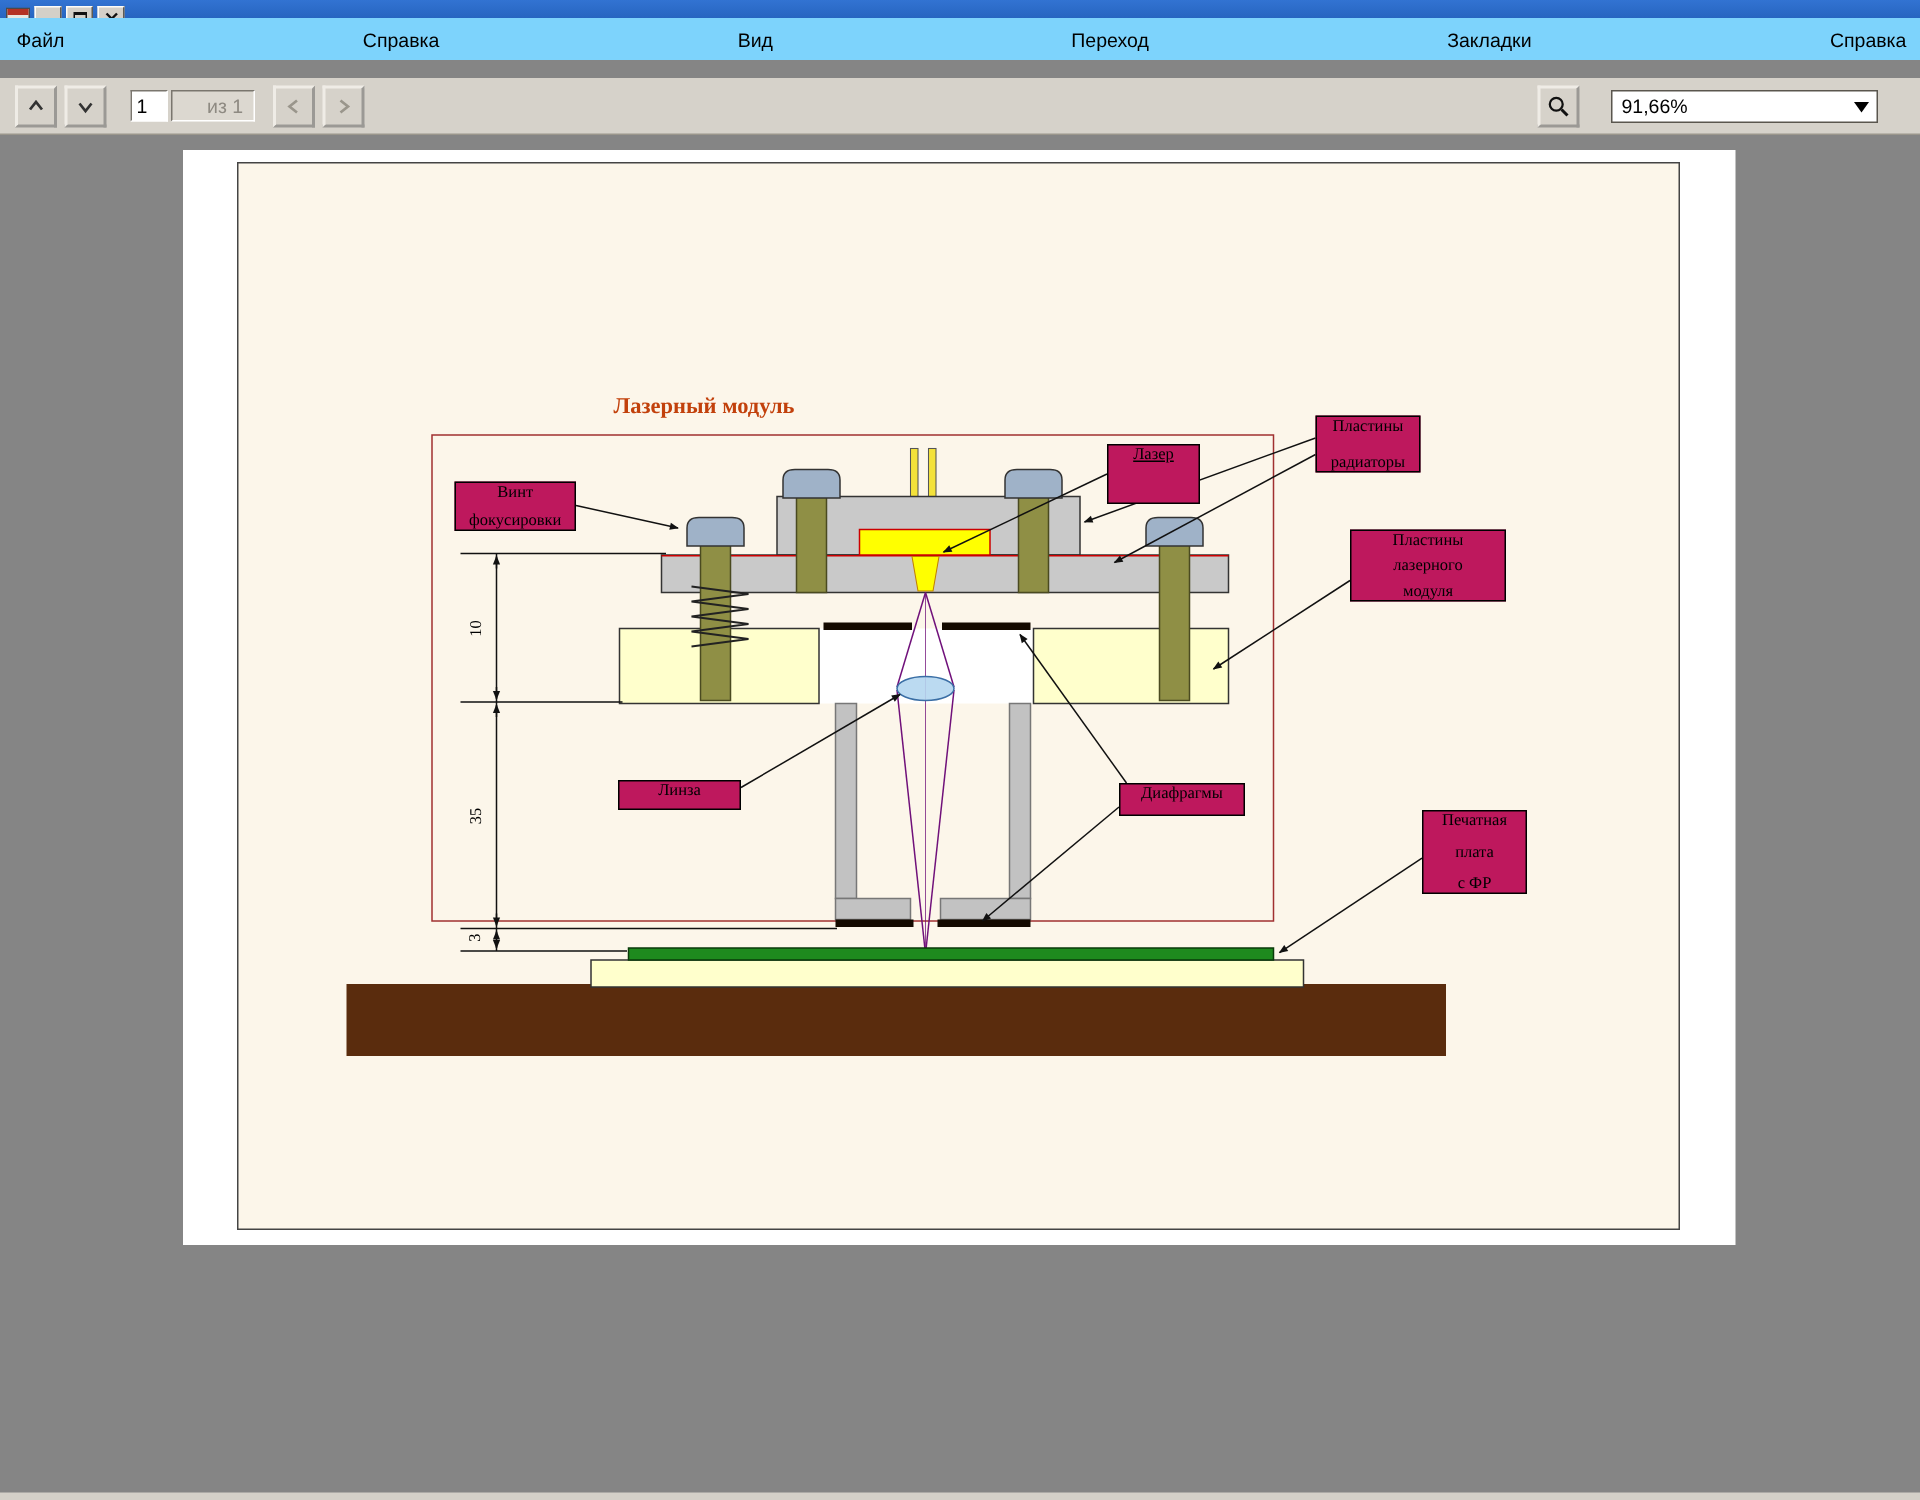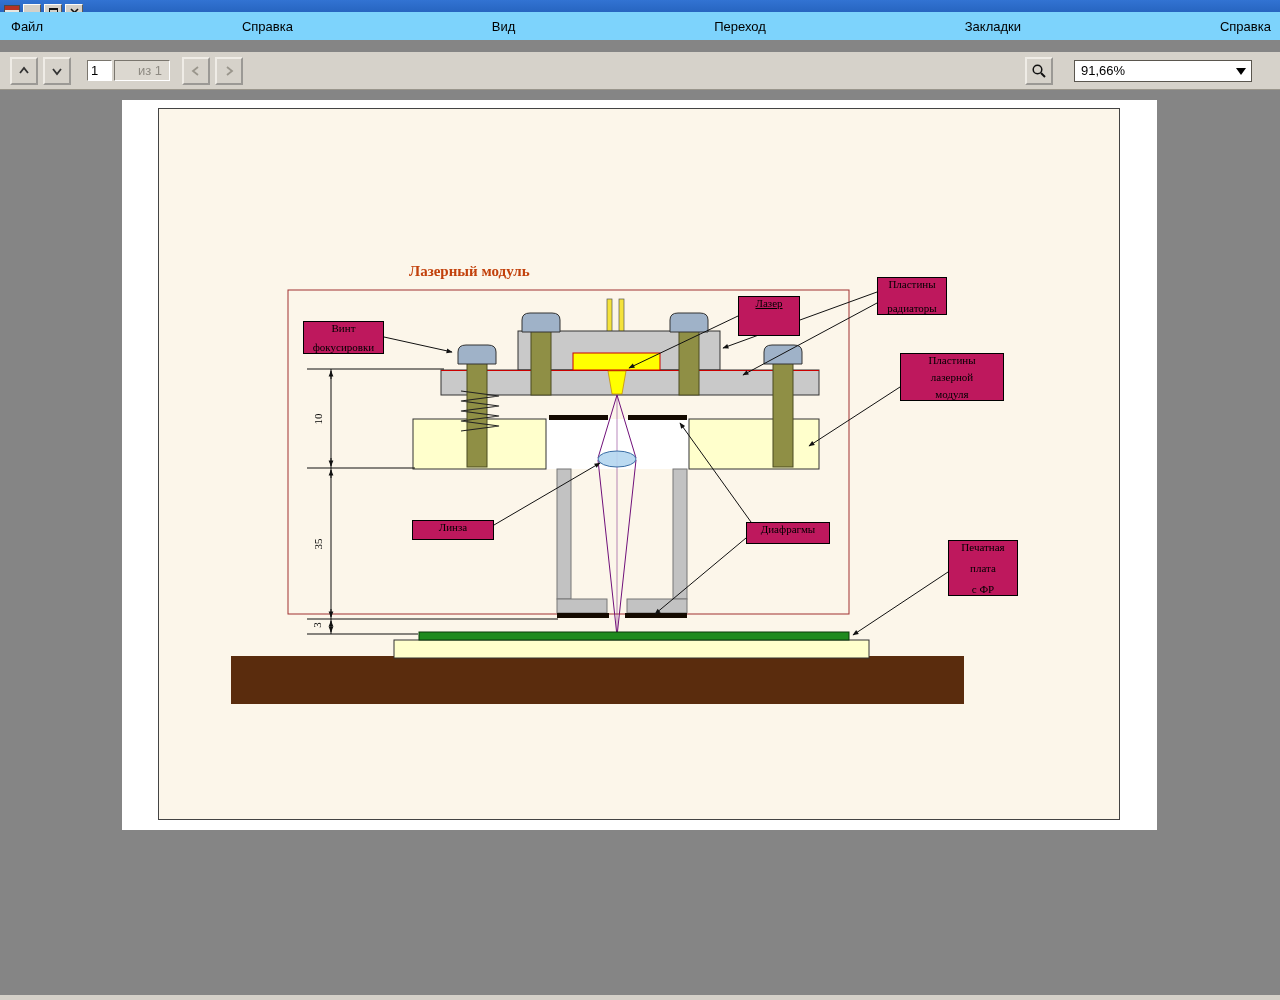--- a/index.html
+++ b/index.html
@@ -267,21 +267,21 @@
       </div>
       <div class="callout" id="callout-laser">
         <span>Лазер</span>
       </div>
       <div class="callout" id="callout-plates">
         <span>Пластины</span>
         <span>радиаторы</span>
       </div>
       <div class="callout" id="callout-base">
         <span>Пластины</span>
-        <span>лазерной</span>
+        <span>лазерного</span>
         <span>модуля</span>
       </div>
       <div class="callout" id="callout-lens">
         <span>Линза</span>
       </div>
       <div class="callout" id="callout-diaphragms">
         <span>Диафрагмы</span>
       </div>
       <div class="callout" id="callout-pcb">
         <span>Печатная</span>

